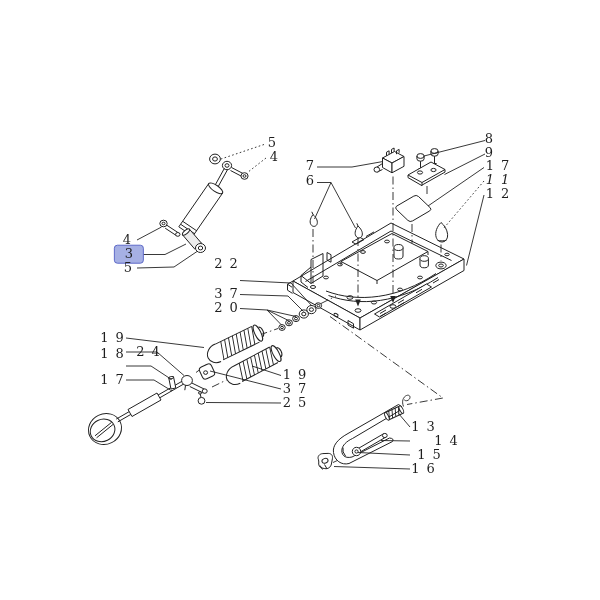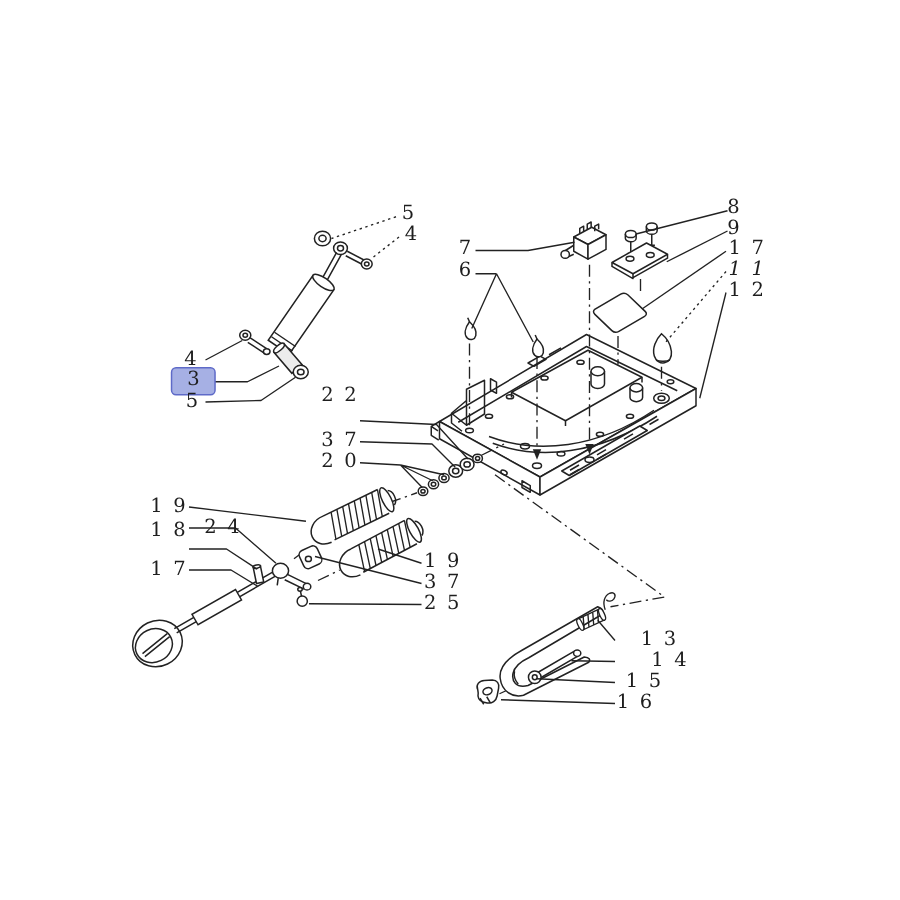--- a/index.html
+++ b/index.html
@@ -269,19 +269,19 @@
       <div class="callout" style="left: 226px; top: 264px;">22</div>
       <div class="callout" style="left: 226px; top: 294px;">37</div>
       <div class="callout" style="left: 226px; top: 308px;">20</div>
       <div class="callout" style="left: 112px; top: 337.5px;">19</div>
       <div class="callout" style="left: 112px; top: 351.5px; margin-left: 36px;">24</div>
       <div class="callout" style="left: 112px; top: 354px;">18</div>
       <div class="callout" style="left: 112px; top: 379.5px;">17</div>
       <div class="callout" style="left: 294.5px; top: 375px;">19</div>
       <div class="callout" style="left: 294.5px; top: 389px;">37</div>
       <div class="callout" style="left: 294.5px; top: 403px;">25</div>
-      <div class="callout" style="left: 439px; top: 426.5px;">13</div>
+      <div class="callout" style="left: 423px; top: 426.5px;">13</div>
       <div class="callout" style="left: 446px; top: 440.5px;">14</div>
       <div class="callout" style="left: 429px; top: 454.5px;">15</div>
       <div class="callout" style="left: 423px; top: 468.5px;">16</div>
     </div>
 
 </div>
 
 </body></html>

